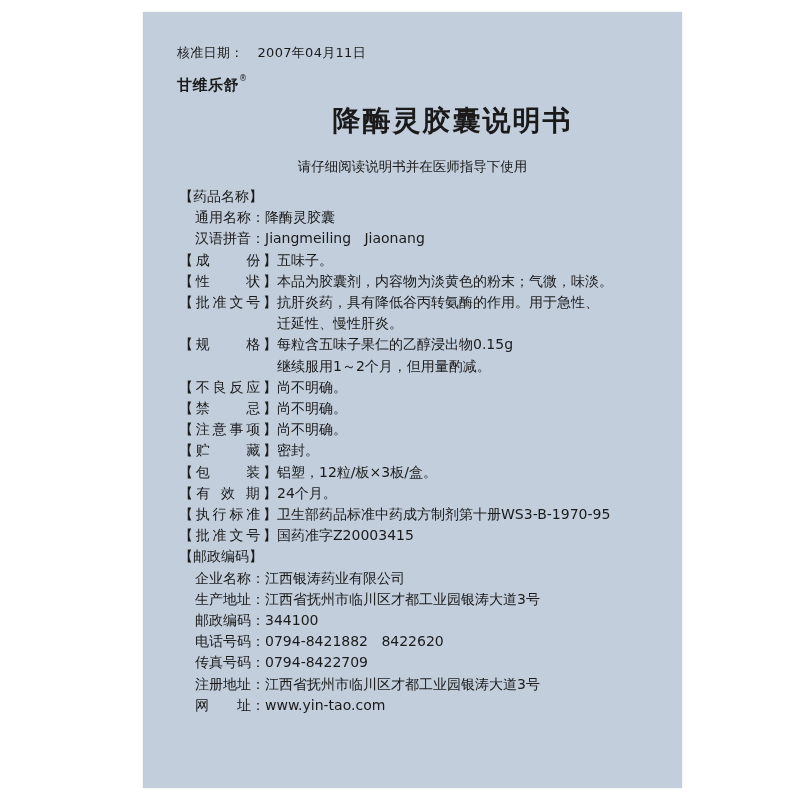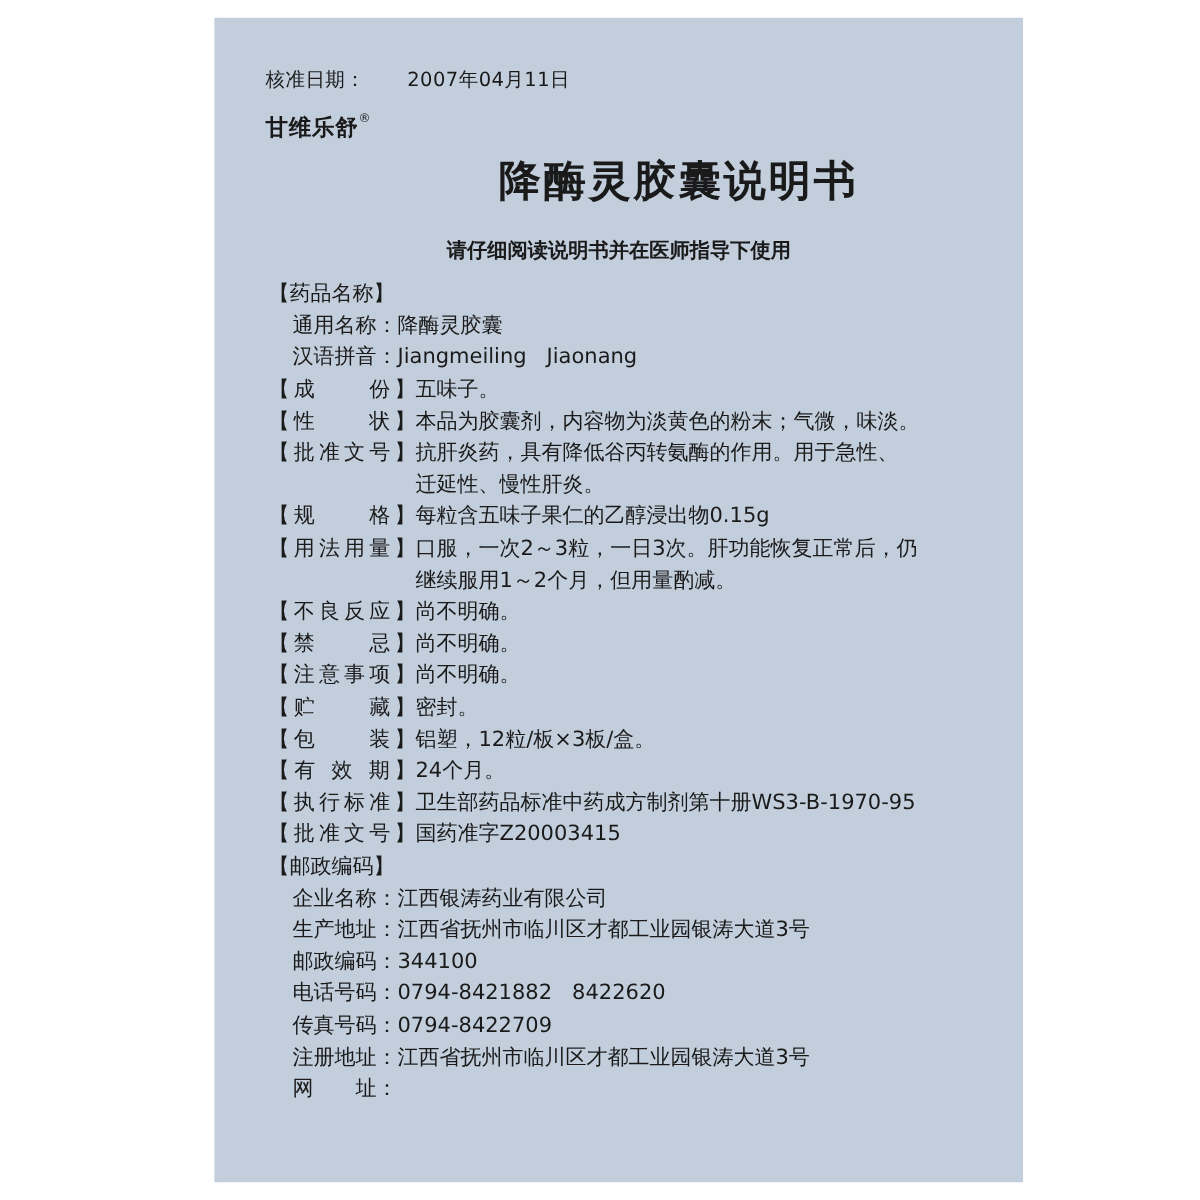--- a/index.html
+++ b/index.html
@@ -1,23 +1,23 @@
 <!DOCTYPE html>
 <html><head>
 <meta charset="utf-8">
 <style>
   html, body { margin:0; padding:0; background:#ffffff; }
   body { width:800px; height:800px; position:relative; overflow:hidden; font-family:"DejaVu Sans", sans-serif; color:#1a1a1a; }
   .sheet { position:absolute; left:143px; top:12px; width:539px; height:776px; background:#c2cedc; box-shadow:0 0 1px #b8c4d2; }
   .approval { position:absolute; left:34px; top:32px; font-size:13px; letter-spacing:0.3px; }
-  .approval .v { margin-left:28px; }
+  .approval .v { margin-left:14px; }
   .brand { position:absolute; left:34px; top:64px; font-size:15px; font-weight:bold; letter-spacing:0.5px; }
   .brand sup { font-size:8px; font-weight:normal; vertical-align:top; position:relative; top:-2px; }
   .title { position:absolute; left:0; width:100%; top:90px; text-align:center; font-size:28px; font-weight:bold; letter-spacing:2px;padding-left:40px; }
-  .subtitle { position:absolute; left:0; width:100%; top:146px; text-align:center; font-size:13.5px; font-weight:bold; }
+  .subtitle { position:absolute; left:0; width:100%; top:146px; text-align:center; font-size:13.5px; font-weight:normal; }
   .body { position:absolute; left:36px; top:174px; width:510px; font-size:14px; line-height:21.2px; }
   .row { display:flex; white-space:nowrap; }
   .label { display:inline-block; width:98px; text-align:justify; text-align-last:justify; }
   .val { white-space:normal; flex:1; }
   .val-cont { padding-left:98px; }
 </style>
 </head>
 <body>
 
 <div class="sheet">
@@ -53,24 +53,20 @@
     <div class="row">
         <span class="label">【批准文号】</span>
         <span class="val">抗肝炎药，具有降低谷丙转氨酶的作用。用于急性、</span>
       </div>
     <div class="row val-cont">
         <span>迁延性、慢性肝炎。</span>
       </div>
     <div class="row">
         <span class="label">【规　　格】</span>
         <span class="val">每粒含五味子果仁的乙醇浸出物0.15g</span>
-      </div>
-    <div class="row">
-        <span class="label">【用法用量】</span>
-        <span class="val">口服，一次2～3粒，一日3次。肝功能恢复正常后，仍</span>
       </div>
     <div class="row val-cont">
         <span>继续服用1～2个月，但用量酌减。</span>
       </div>
     <div class="row">
         <span class="label">【不良反应】</span>
         <span class="val">尚不明确。</span>
       </div>
     <div class="row">
         <span class="label">【禁　　忌】</span>
@@ -122,15 +118,16 @@
     <div class="row">
         <span style="padding-left:16px">传真号码：</span>
         <span class="val">0794-8422709</span>
       </div>
     <div class="row">
         <span style="padding-left:16px">注册地址：</span>
         <span class="val">江西省抚州市临川区才都工业园银涛大道3号</span>
       </div>
     <div class="row">
         <span style="padding-left:16px">网　　址：</span>
+        <span class="val">www.yin-tao.com</span>
       </div>
   </div>
 </div>
 
 </body></html>

